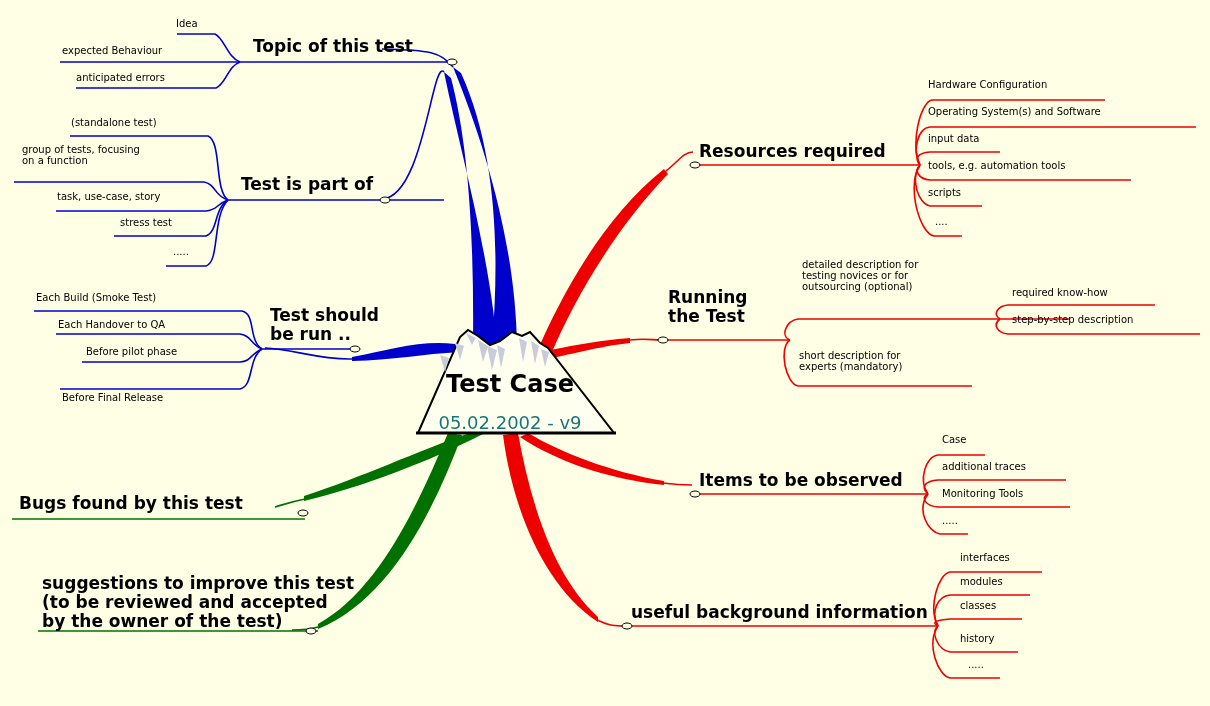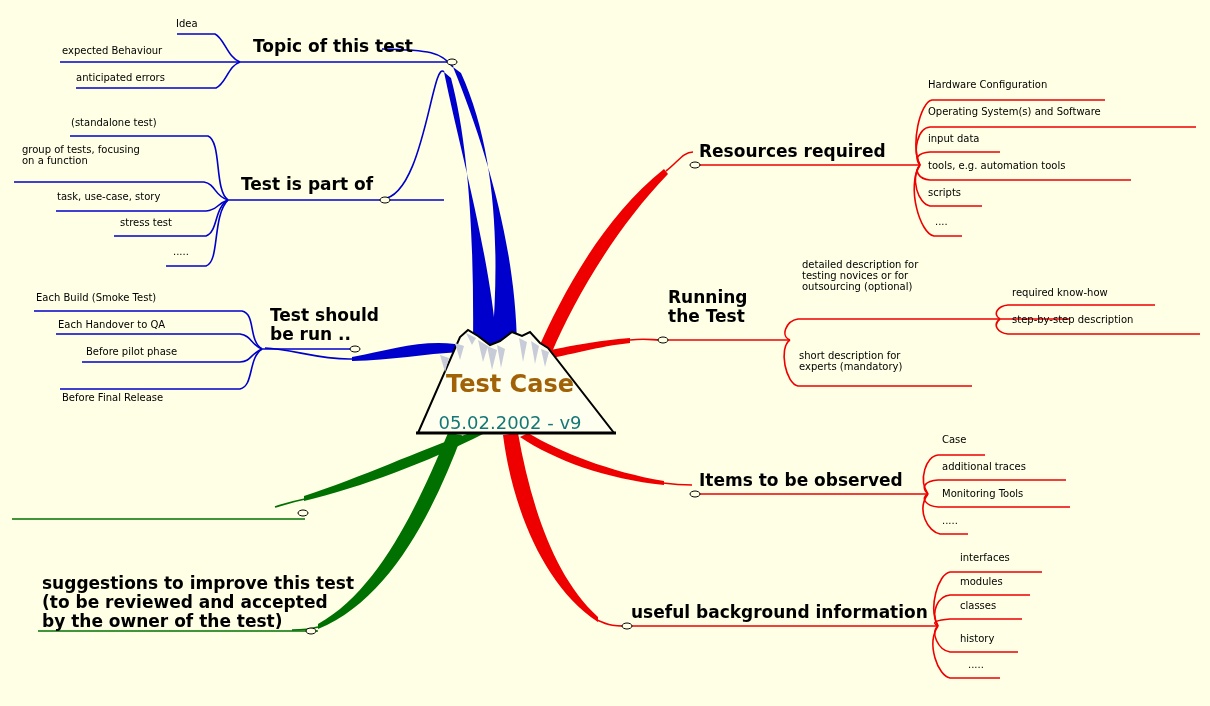--- a/index.html
+++ b/index.html
@@ -36,21 +36,21 @@
   .sub-label {
     font-size: 10px;
     font-weight: normal;
   }
   .sub2-label {
     font-size: 10px;
     font-weight: normal;
   }
   .center-title {
     position: absolute;
-    color: #a16207;
+    color: #000000;
     font-size: 24px;
     font-weight: bold;
     white-space: pre;
     text-align: center;
   }
   .center-sub {
     position: absolute;
     color: #157878;
     font-size: 18px;
     font-weight: normal;
@@ -195,20 +195,21 @@
   <div class="center-title" style="left:380px; top:370px; width:260px;">Test Case</div>
   <div class="center-sub" style="left:380px; top:412px; width:260px;">05.02.2002 - v9</div>
 
   <div class="lbl main-label" style="left:253px; top:37px;">Topic of this test</div>
 
   <div class="lbl main-label" style="left:241px; top:175px;">Test is part of</div>
 
   <div class="lbl main-label" style="left:270px; top:306px;">Test should
 be run ..</div>
 
+  <div class="lbl main-label" style="left:19px; top:494px;">Bugs found by this test</div>
 
   <div class="lbl main-label" style="left:42px; top:574px;">suggestions to improve this test
 (to be reviewed and accepted
 by the owner of the test)</div>
 
   <div class="lbl main-label" style="left:699px; top:142px;">Resources required</div>
 
   <div class="lbl main-label" style="left:668px; top:288px;">Running
 the Test</div>
 

